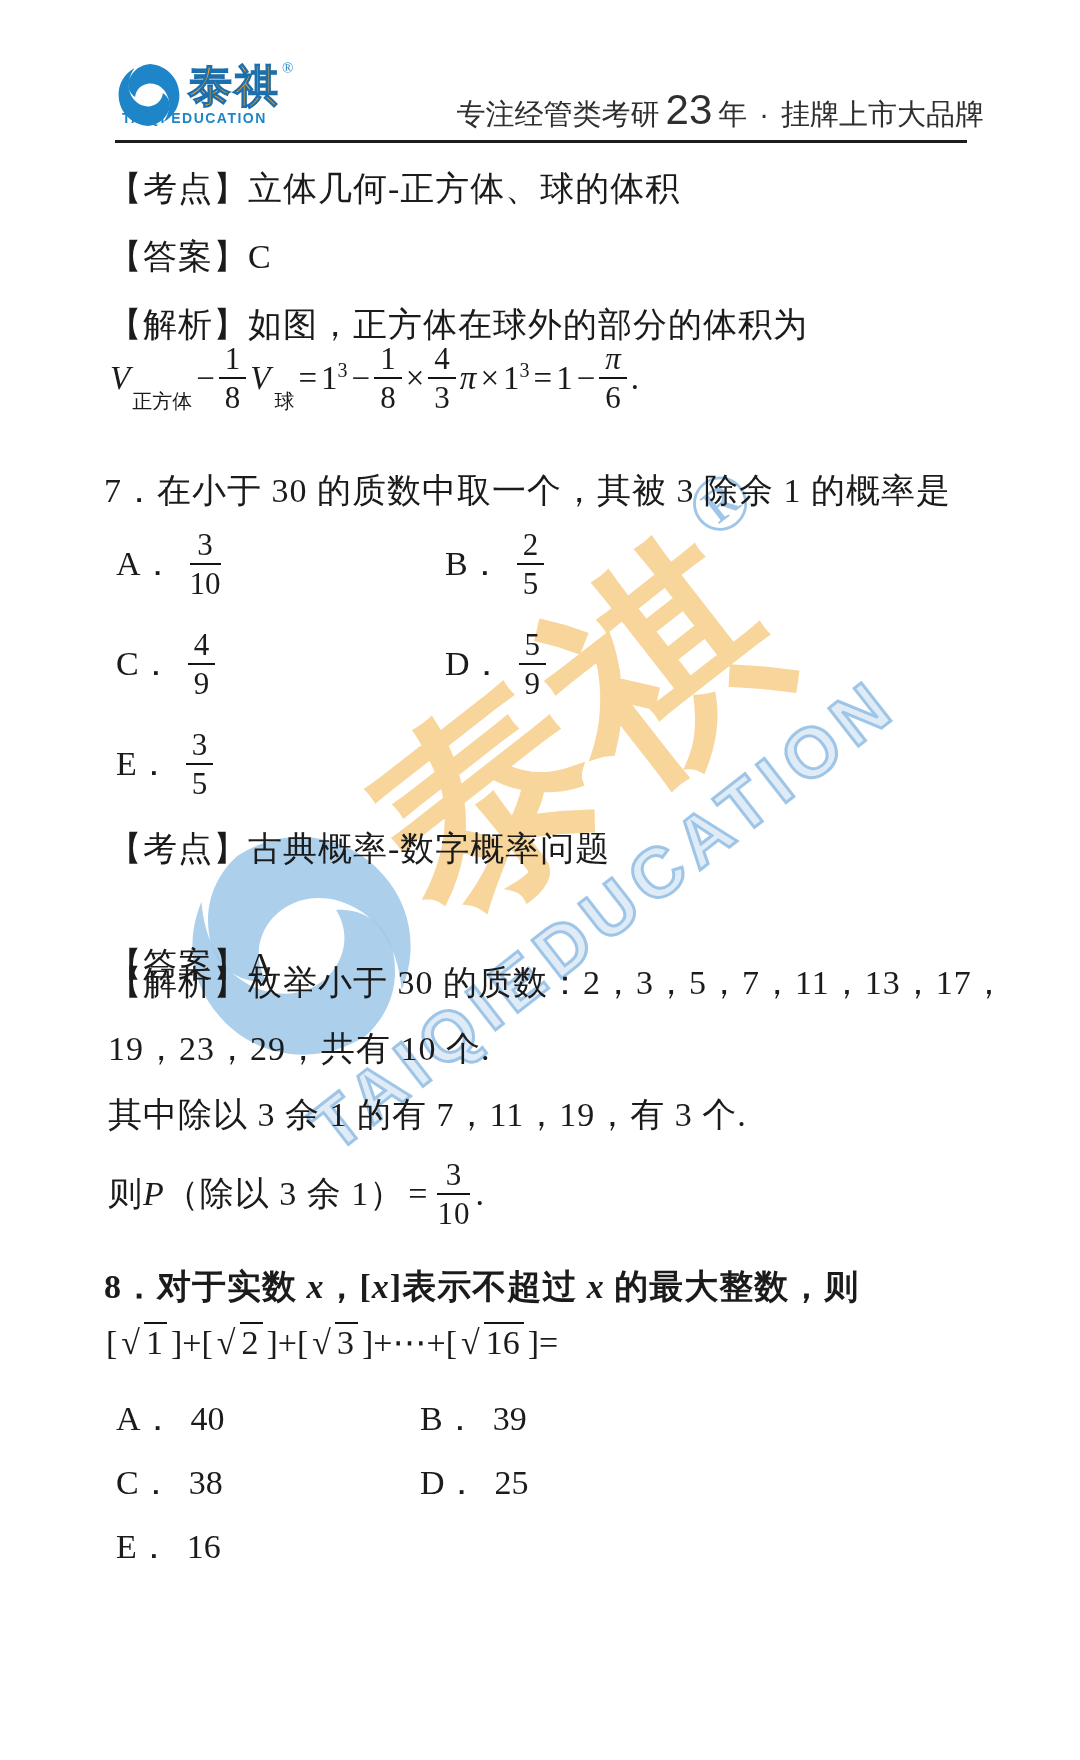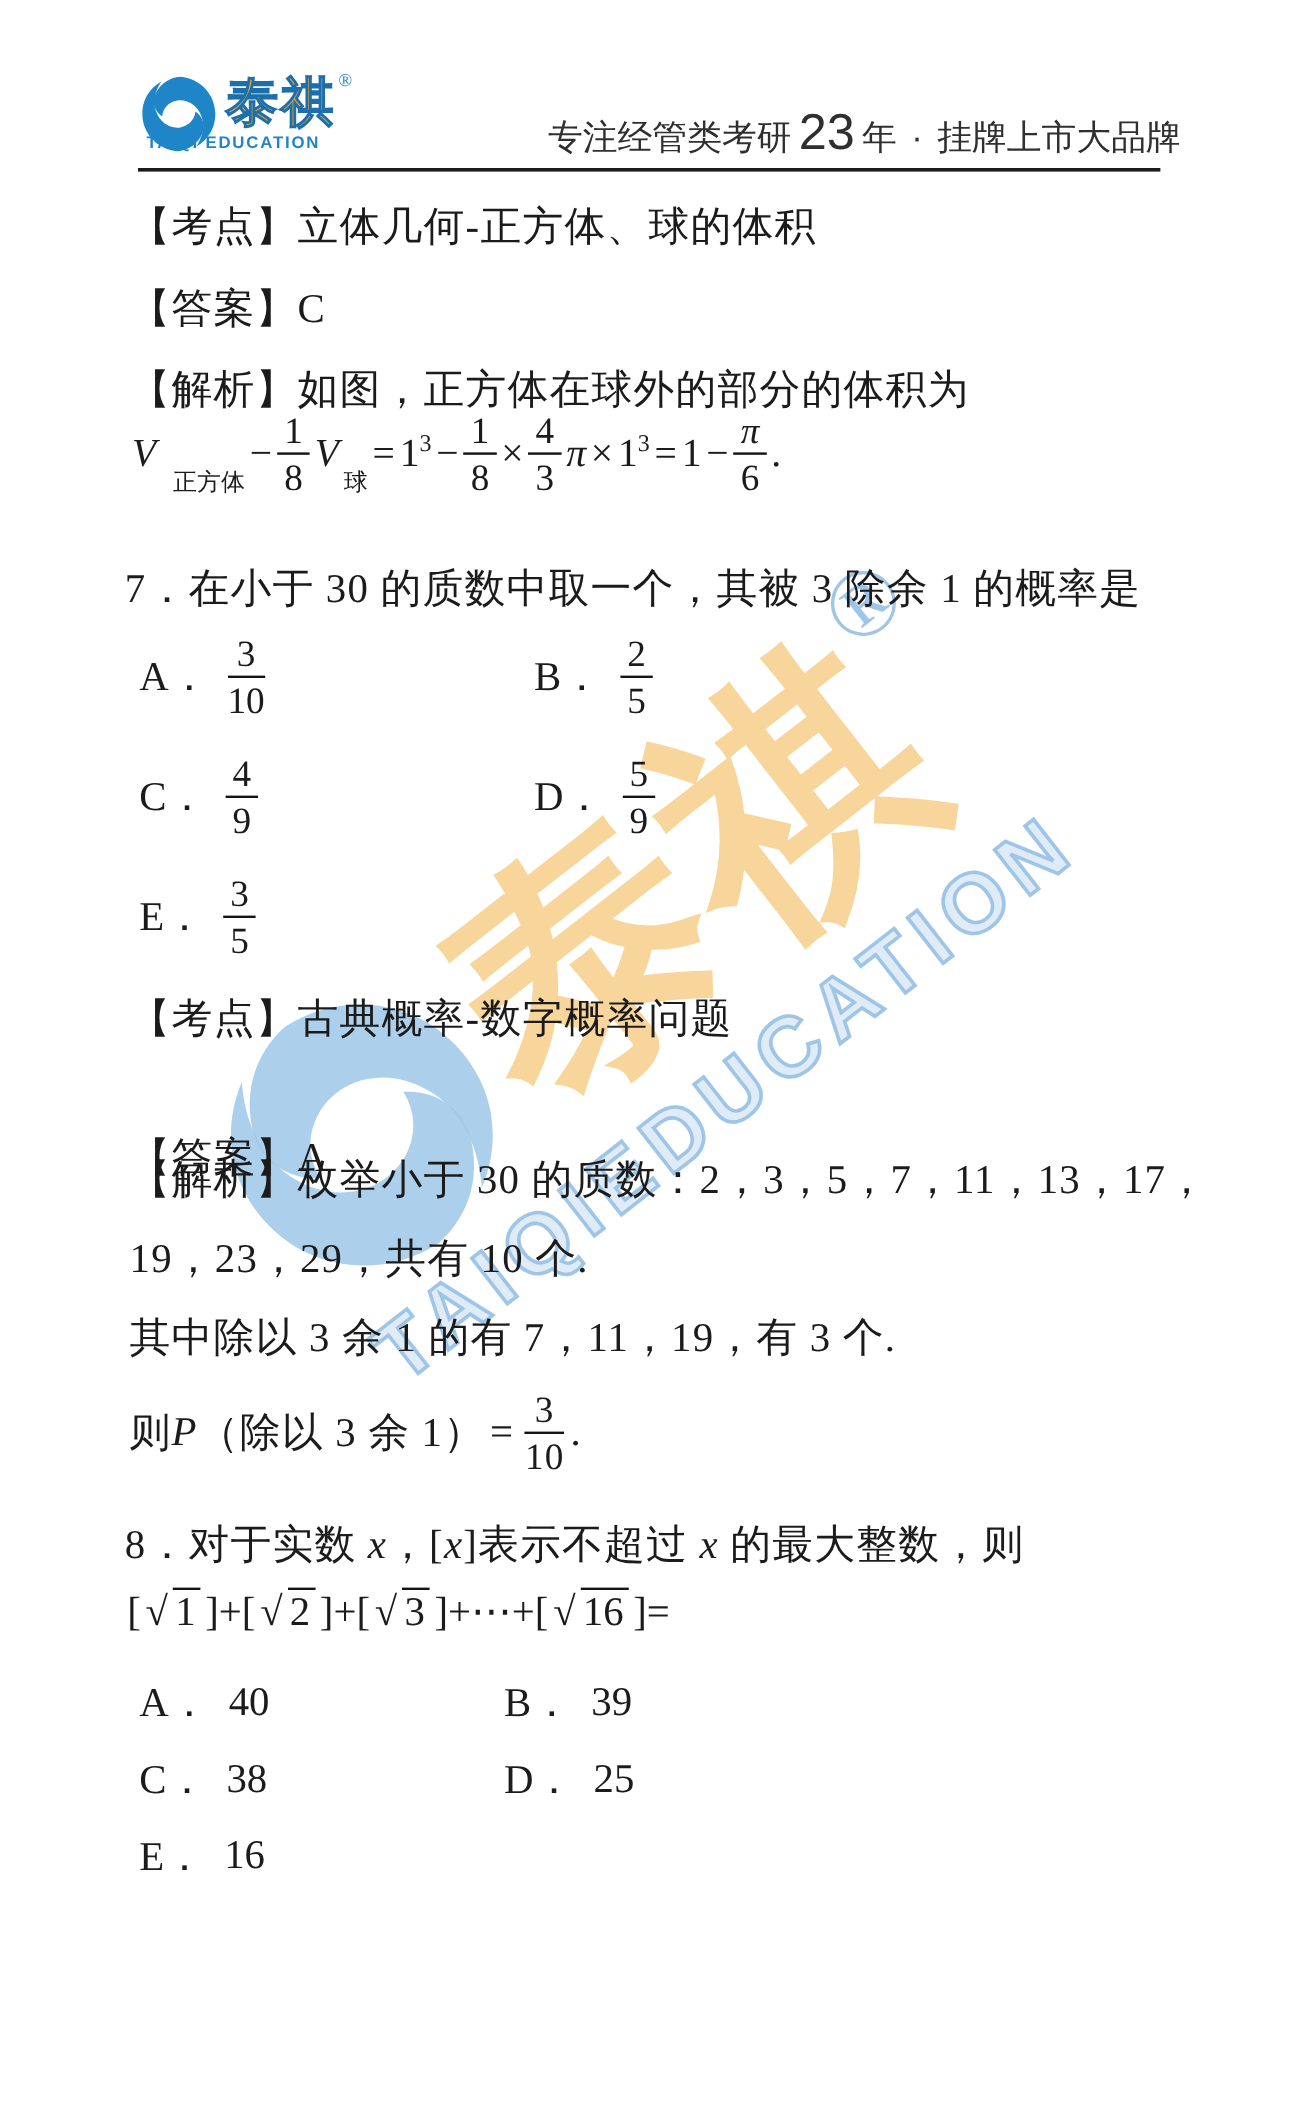--- a/index.html
+++ b/index.html
@@ -113,21 +113,21 @@
 <div class="abs line z1" style="left:108px;top:234px;">
   <span>【答案】</span><span>C</span>
 </div>
 
 <div class="abs line z1" style="left:108px;top:302px;">
   <span>【解析】</span><span>如图，正方体在球外的部分的体积为</span>
 </div>
 
 <div class="abs fline z1" style="left:108px;top:342px;display:flex;align-items:center;">
   <span class="it">V</span>
-    <span class="csub" style="align-self:flex-end;margin-left:12px;">正方体</span>
+    <span class="csub" style="align-self:flex-end;margin-left:0;">正方体</span>
   <span>−</span>
   <span class="frac">
       <span class="n">1</span>
       <span class="d">8</span>
     </span>
   <span class="it">V</span>
     <span class="csub" style="align-self:flex-end;">球</span>
   <span>=</span>
   <span><span>1</span><sup>3</sup></span>
   <span>−</span>
@@ -216,21 +216,21 @@
   <span class="it">P</span>
   <span>（除以 3 余 1）</span>
   <span style="margin:0 4px;">=</span>
   <span class="frac">
       <span class="n">3</span>
       <span class="d">10</span>
     </span>
   <span>.</span>
 </div>
 
-<div class="abs line z1" style="left:104px;top:1264px;">
+<div class="abs line z1" style="left:104px;top:1264px;font-weight:bold;">
   <span>8．</span><span>对于实数</span>
   <span class="it">x</span><span>，[</span><span class="it">x</span><span>]表示不超过</span>
   <span class="it">x</span>
   <span>的最大整数，则</span>
 </div>
 
 <div class="abs fline z1" style="left:104px;top:1322px;font-size:34px;text-align:right;">
   <span>[</span><span class="radsign">√</span><span class="radi">1</span><span>]+[</span><span class="radsign">√</span><span class="radi">2</span><span>]+[</span><span class="radsign">√</span><span class="radi">3</span><span>]+⋯+[</span><span class="radsign">√</span><span class="radi">16</span><span>]=</span>
 </div>
 

